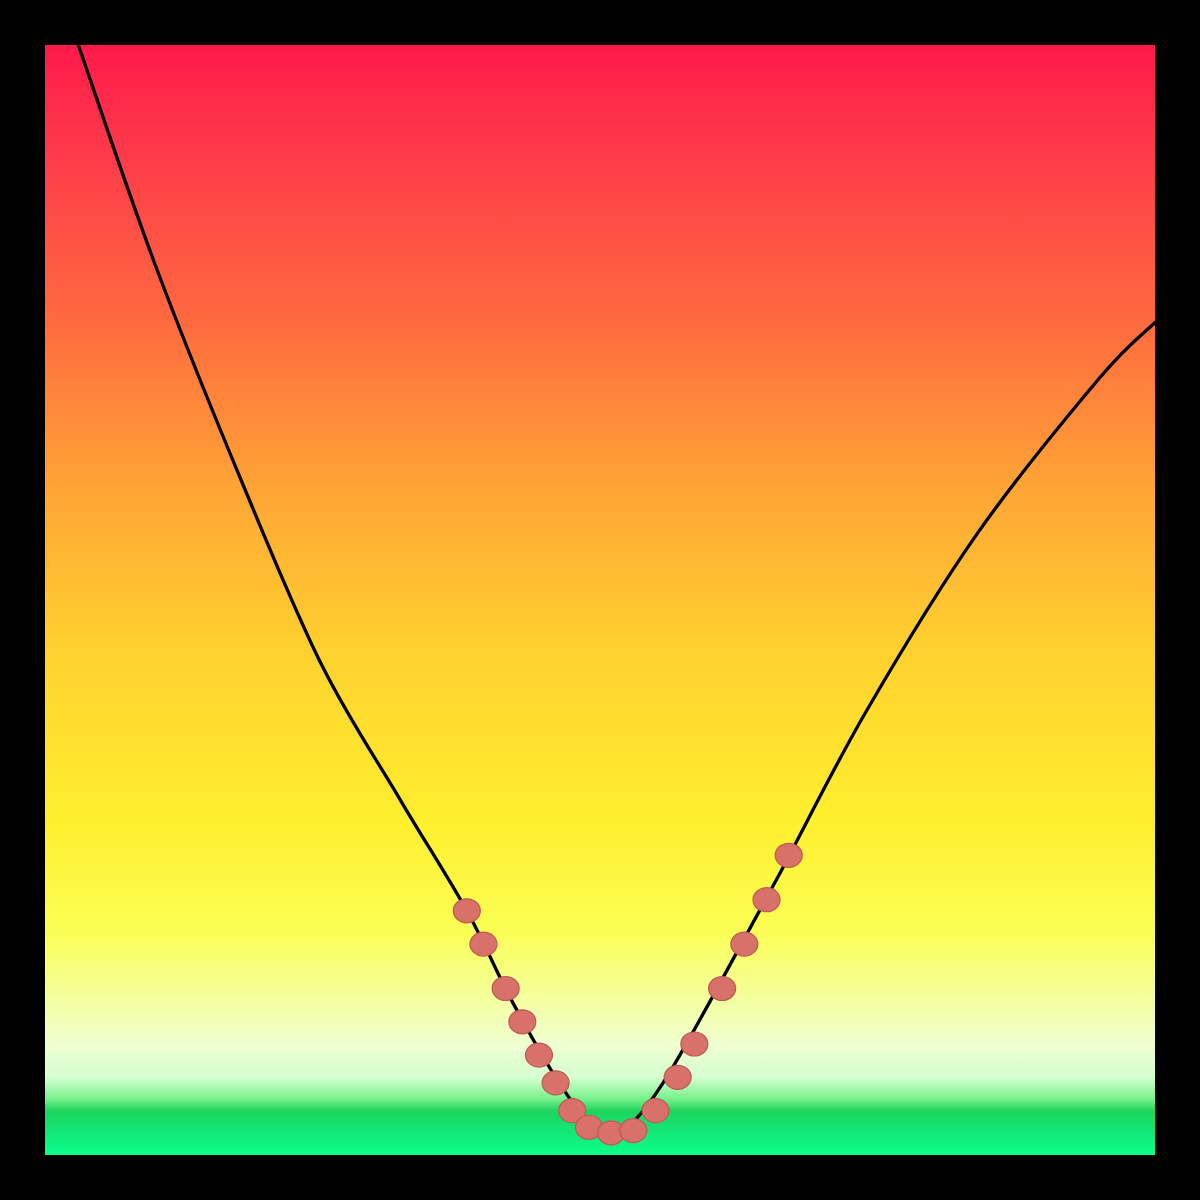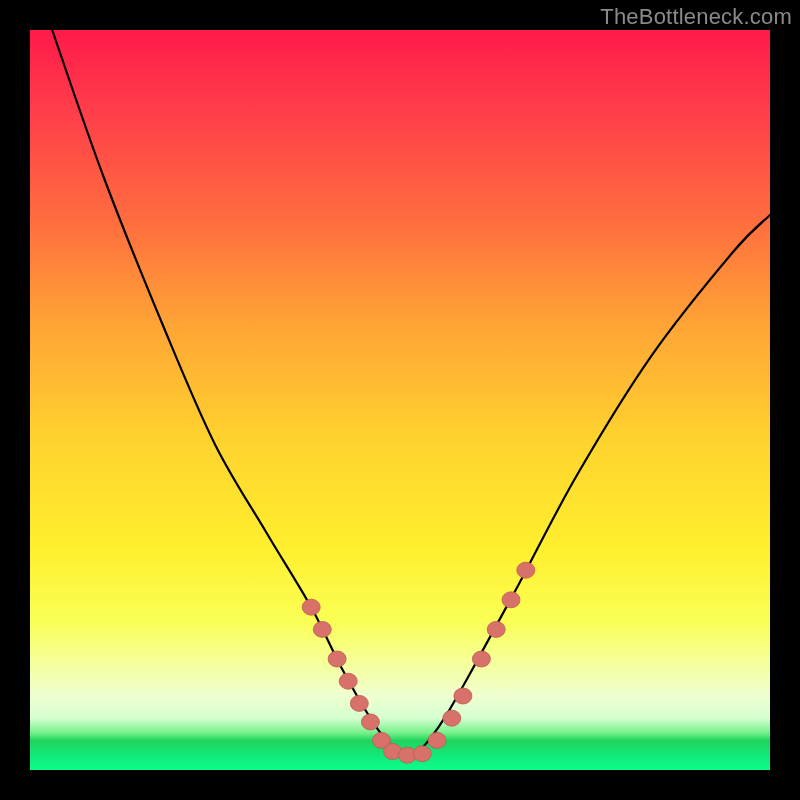--- a/index.html
+++ b/index.html
@@ -95,14 +95,13 @@
           <ellipse cx="407.0" cy="710.4" rx="9" ry="8" class="dot"></ellipse>
           <ellipse cx="421.8" cy="688.2" rx="9" ry="8" class="dot"></ellipse>
           <ellipse cx="432.9" cy="666.0" rx="9" ry="8" class="dot"></ellipse>
           <ellipse cx="451.4" cy="629.0" rx="9" ry="8" class="dot"></ellipse>
           <ellipse cx="466.2" cy="599.4" rx="9" ry="8" class="dot"></ellipse>
           <ellipse cx="481.0" cy="569.8" rx="9" ry="8" class="dot"></ellipse>
           <ellipse cx="495.8" cy="540.2" rx="9" ry="8" class="dot"></ellipse>
         </g>
     </svg>
   </div>
-  <div class="watermark">TheBottleneck.com</div>
 </div>
 
 </body></html>

